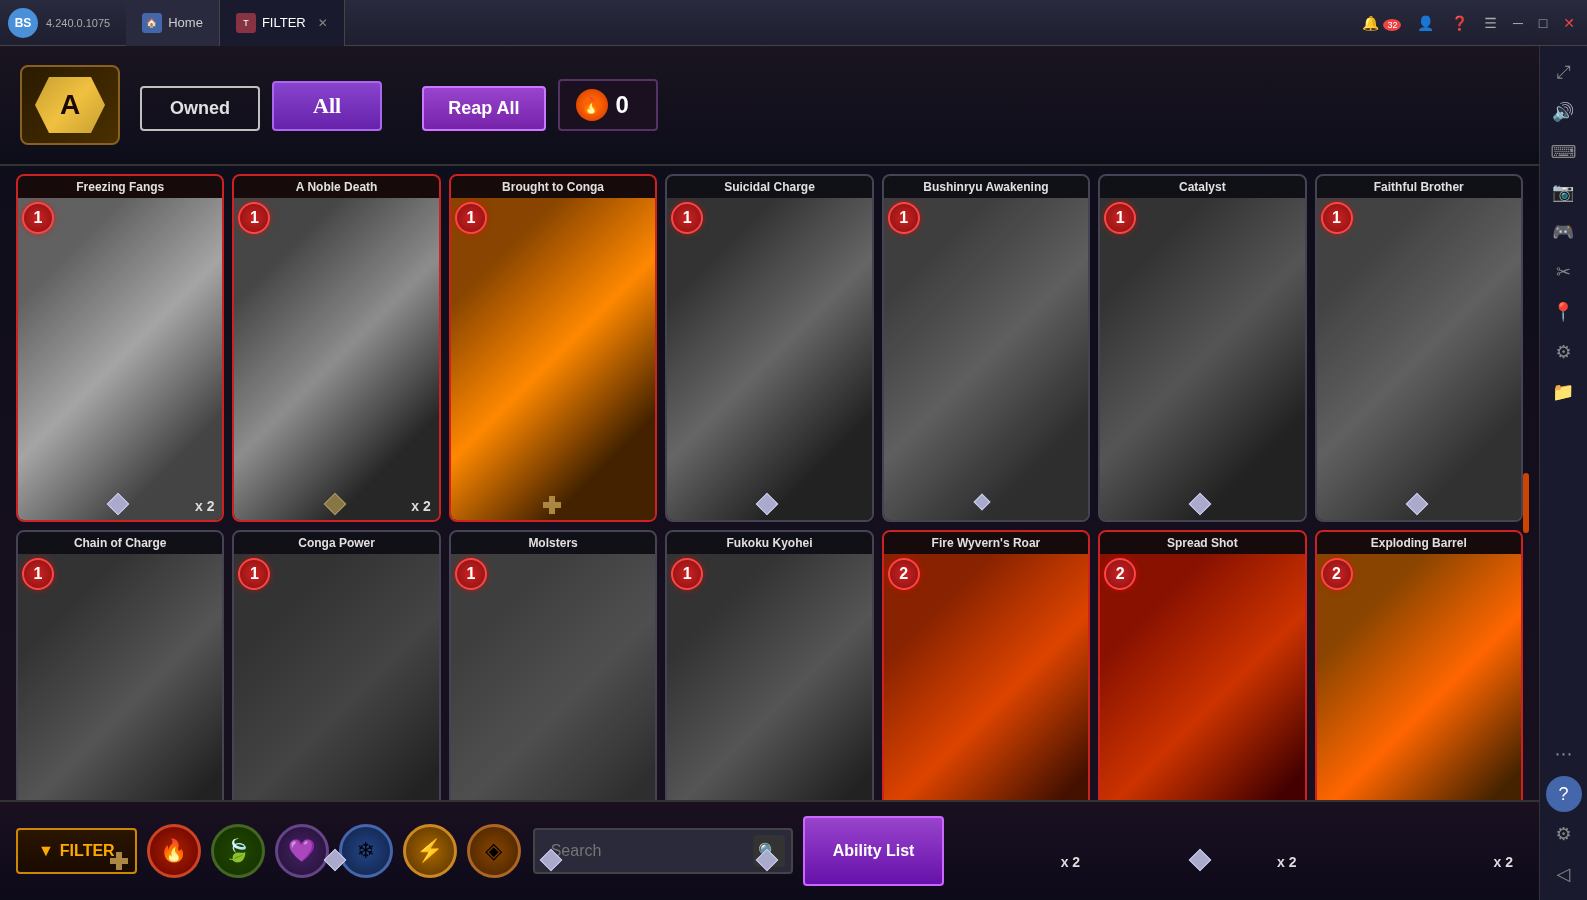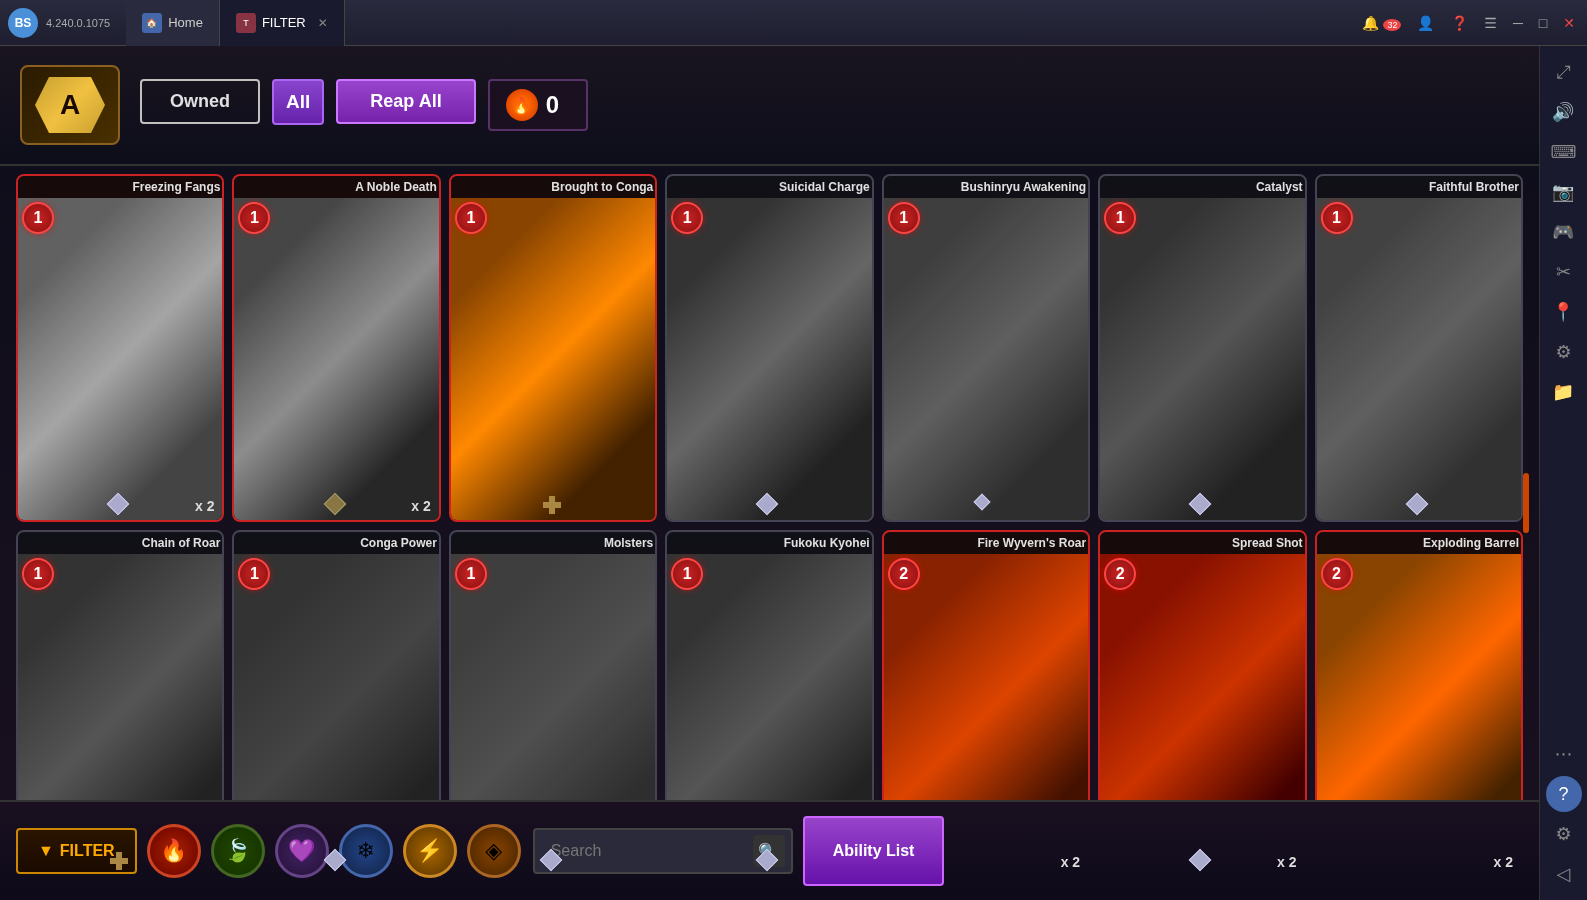--- a/index.html
+++ b/index.html
@@ -120,48 +120,50 @@
       clip-path: polygon(20% 0%, 80% 0%, 100% 50%, 80% 100%, 20% 100%, 0% 50%);
       display: flex; align-items: center; justify-content: center;
       font-size: 28px; font-weight: bold; color: #1a0a00;
     }
     .top-bar-title {
       font-size: 28px; color: #e0c060; font-weight: bold;
       text-shadow: 0 0 10px #8a6020;
       flex: 1;
     }
     .top-bar-buttons {
-      display: flex; gap: 12px; align-items: flex-start;
+      display: flex; gap: 12px; align-items: flex-end;
     }
     .btn-owned {
       padding: 10px 28px;
       background: transparent;
       border: 2px solid #c0c0c0;
       color: #e0e0e0;
       font-size: 18px; font-weight: bold;
       cursor: pointer;
       border-radius: 4px;
     }
     .btn-all {
-      padding: 10px 12px;
+      padding: 10px 39px;
       background: linear-gradient(180deg, #8844cc 0%, #6622aa 100%);
       border: 2px solid #aa66ee;
       color: white;
-      font-size: 19px; font-weight: bold;
-      cursor: pointer;
-      border-radius: 4px;
+      font-size: 22px; font-weight: bold;
+      cursor: pointer;
+      border-radius: 4px;
+      font-family: Liberation Serif, serif;
     }
     .btn-reap-all {
-      padding: 10px 32px;
+      padding: 10px 24px;
       background: linear-gradient(180deg, #9944cc 0%, #7722aa 100%);
       border: 2px solid #cc77ff;
       color: white;
       font-size: 18px; font-weight: bold;
       cursor: pointer;
       border-radius: 4px;
+      margin-left: 28px;
     }
     .currency-display {
       display: flex; align-items: center; gap: 8px;
       background: #1a1020;
       border: 2px solid #553366;
       border-radius: 4px;
       padding: 8px 16px;
       min-width: 100px;
     }
     .currency-icon {
@@ -192,21 +194,21 @@
       display: flex; flex-direction: column;
       position: relative;
       overflow: hidden;
       cursor: pointer;
     }
     .card.colored-red {
       border-color: #cc2222;
       background: linear-gradient(180deg, #3a1a1a 0%, #1a0a0a 100%);
     }
     .card-title {
-      text-align: right;
+      text-align: center;
       font-size: 12px;
       color: #e0e0e0;
       font-weight: bold;
       padding: 4px 2px;
       background: rgba(0,0,0,0.6);
       z-index: 5;
       white-space: nowrap;
       overflow: hidden;
       text-overflow: ellipsis;
     }
@@ -537,21 +539,21 @@
       <div class="card-image">
         <div class="card-image-bg img-faithful-brother"></div>
         <div class="card-cost">1</div>
         <div class="card-rarity">
             <div class="rarity-diamond"></div>
           </div>
       </div>
     </div>
 
     <div class="card">
-      <div class="card-title">Chain of Roar</div>
+      <div class="card-title">Chain of Charge</div>
       <div class="card-image">
         <div class="card-image-bg img-chain-of-fists"></div>
         <div class="card-cost">1</div>
         <div class="card-rarity">
             <div class="rarity-cross" style="background:none;"></div>
           </div>
       </div>
     </div>
 
     <div class="card">

